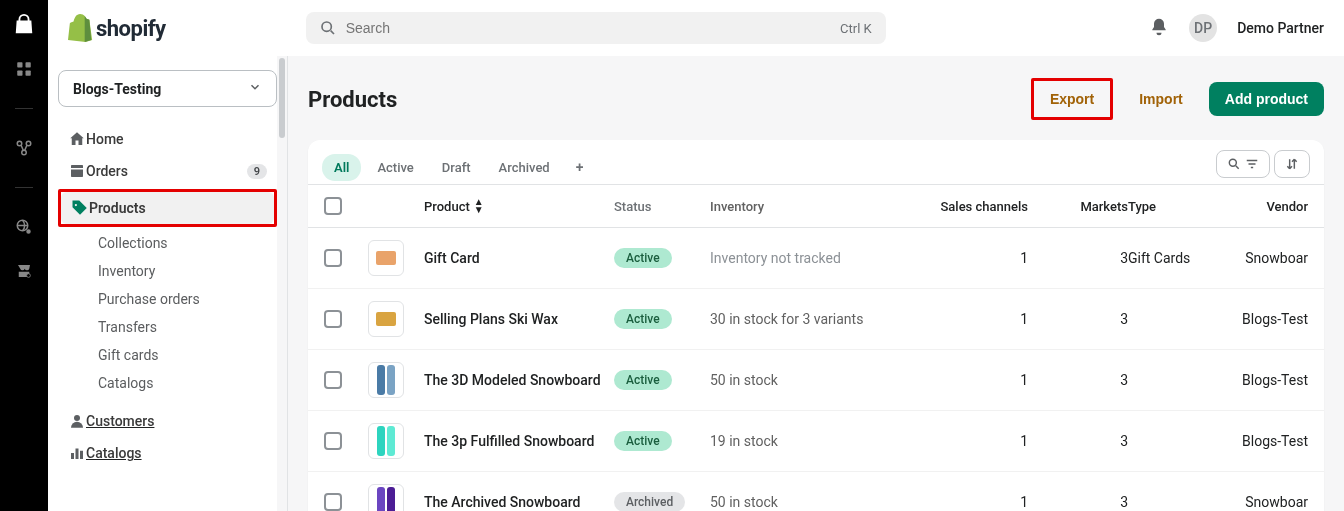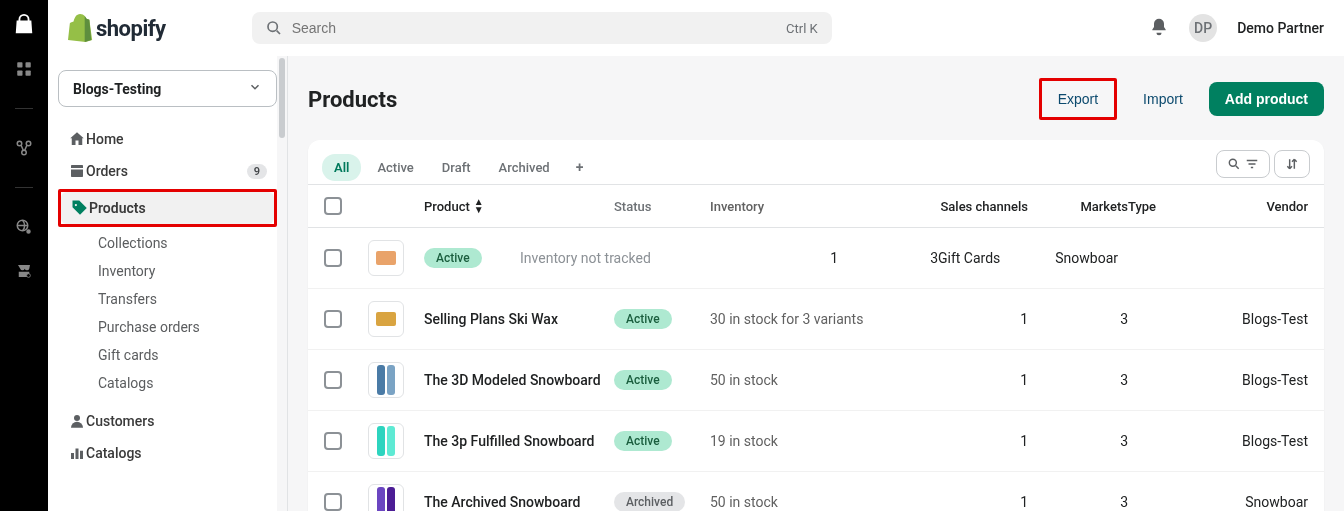--- a/index.html
+++ b/index.html
@@ -13,21 +13,21 @@
     .rail-icon.white { color: #fff; }
     .left-rail hr { border: none; border-top: 1px solid #333; width: 18px; margin: 6px 0; }
     
     
     .main-area { flex: 1; display: flex; flex-direction: column; }
     
     
     .top-bar { height: 56px; background: #fff; display: flex; align-items: center; padding: 0 20px; gap: 20px; }
     .logo { display: flex; align-items: center; gap: 2px; font-weight: 700; font-size: 22px; color: #212b36; letter-spacing: -0.5px; }
     .logo-bag { width: 26px; height: 28px; }
-    .search-wrap { flex: 0 0 580px; margin-left: 66px; }
+    .search-wrap { flex: 0 0 580px; margin-left: 120px; }
     .search-box { display: flex; align-items: center; background: #f1f1f1; border-radius: 8px; padding: 8px 14px; gap: 10px; }
     .search-box input { flex: 1; border: none; background: transparent; outline: none; font-size: 14px; color: #6d7175; }
     .search-shortcut { color: #6d7175; font-size: 13px; }
     .top-spacer { flex: 1; }
     .bell { color: #5c5f62; }
     .avatar { width: 28px; height: 28px; border-radius: 50%; background: #e3e3e3; color: #6d7175; font-size: 14px; font-weight: 500; display: flex; align-items: center; justify-content: center; }
     .user-name { font-weight: 500; color: #202223; }
     
     
     .body-row { flex: 1; display: flex; overflow: hidden; }
@@ -37,28 +37,28 @@
     .sidebar-scroll-track { position: absolute; right: 0; top: 0; bottom: 0; width: 10px; background: #f6f6f7; }
     .sidebar-scroll-thumb { position: absolute; right: 2px; top: 2px; width: 6px; height: 80px; background: #c9cccf; border-radius: 3px; }
     .store-select { display: flex; align-items: center; justify-content: space-between; border: 1px solid #babfc3; border-radius: 8px; padding: 9px 14px; margin-bottom: 16px; font-weight: 700; color: #202223; cursor: pointer; }
     .chev { color: #5c5f62; }
     .nav-item { display: flex; align-items: center; padding: 7px 10px; border-radius: 6px; color: #3a3a3a; font-size: 14px; cursor: pointer; font-weight: 500; position: relative; }
     .nav-item.active { background: #f1f1f1; font-weight: 600; }
     .nav-item .badge { margin-left: auto; background: #e4e5e7; color: #44474a; border-radius: 10px; font-size: 11px; padding: 1px 7px; font-weight: 600; }
     .nav-icon { width: 18px; height: 18px; color: #5c5f62; display: flex; align-items: center; justify-content: center; flex-shrink: 0; }
     .nav-sub { padding: 6px 10px 6px 40px; color: #5b5d5f; font-size: 14px; cursor: pointer; }
     .highlight-red { border: 3px solid #e40000; border-radius: 2px; }
-    .nav-section { margin-top: 8px; }
+    .nav-section { margin-top: 8px; text-decoration: underline; }
     
     
     .content { flex: 1; padding: 22px 20px; overflow-y: auto; background: #f6f6f7; }
     .page-header { display: flex; align-items: center; margin-bottom: 20px; }
     .page-title { font-size: 22px; font-weight: 700; color: #202223; }
     .header-actions { margin-left: auto; display: flex; gap: 12px; align-items: center; }
-    .btn-plain { background: transparent; border: none; font-size: 14px; color: #0c4a6e; padding: 8px 14px; cursor: pointer; font-weight: 400; }
+    .btn-plain { background: transparent; border: none; font-size: 14px; color: #a16207; padding: 8px 14px; cursor: pointer; font-weight: 700; }
     .btn-primary { background: #008060; color: #fff; border: none; border-radius: 8px; padding: 9px 16px; font-size: 14px; font-weight: 600; cursor: pointer; }
     .export-highlight { border: 3px solid #e40000; border-radius: 2px; padding: 2px; }
     
     
     .card { background: #fff; border-radius: 12px; box-shadow: 0 1px 2px rgba(0,0,0,0.05); overflow: visible; }
     .tabs-row { display: flex; align-items: center; padding: 10px 14px 0 14px; gap: 4px; border-bottom: 1px solid #e1e3e5; }
     .tab { padding: 6px 12px; border-radius: 13px; color: #6d7175; font-size: 13px; cursor: pointer; font-weight: 500; }
     .tab.active { background: #d9f3eb; color: #007a5c; font-weight: 600; }
     .tab-plus { color: #6d7175; padding: 4px 10px; cursor: pointer; font-weight: 600; }
     .tabs-spacer { flex: 1; }
@@ -200,22 +200,22 @@
             <span class="nav-icon">
                 <svg width="18" height="18" viewBox="0 0 24 24" fill="#008060">
                   <path d="M11 2l10 10-9 9L2 11V2h9zM6.5 6.5a1.5 1.5 0 100 3 1.5 1.5 0 000-3z"></path>
                 </svg>
               </span>
             <span>Products</span>
           </div>
         </div>
         <div class="nav-sub">Collections</div>
         <div class="nav-sub">Inventory</div>
+        <div class="nav-sub">Purchase orders</div>
         <div class="nav-sub">Transfers</div>
-        <div class="nav-sub">Purchase orders</div>
         <div class="nav-sub">Gift cards</div>
         <div class="nav-sub">Catalogs</div>
 
         <div class="nav-section">
           <div class="nav-item">
             <span class="nav-icon">
                 <svg width="18" height="18" viewBox="0 0 24 24" fill="#5c5f62">
                   <circle cx="12" cy="8" r="4"></circle>
                   <path d="M4 21a8 8 0 0116 0H4z"></path>
                 </svg>
@@ -292,20 +292,21 @@
             <div id="tbody">
                 <div class="trow">
                   <div class="col-check">
                     <div class="checkbox"></div>
                   </div>
                   <div class="col-thumb">
                     <div class="thumb">
                       <div class="thumb-inner" style="background:#e9a36a"></div>
                     </div>
                   </div>
+                  <div class="col-product"><span class="product-link">Gift Card</span></div>
                   <div class="col-status"><span class="status-badge status-active">Active</span></div>
                   <div class="col-inventory inv-notrack">Inventory not tracked</div>
                   <div class="col-sales">1</div>
                   <div class="col-markets">3</div>
                   <div class="col-type">Gift Cards</div>
                   <div class="col-vendor">Snowboar</div>
                 </div>
                 <div class="trow">
                   <div class="col-check">
                     <div class="checkbox"></div>

